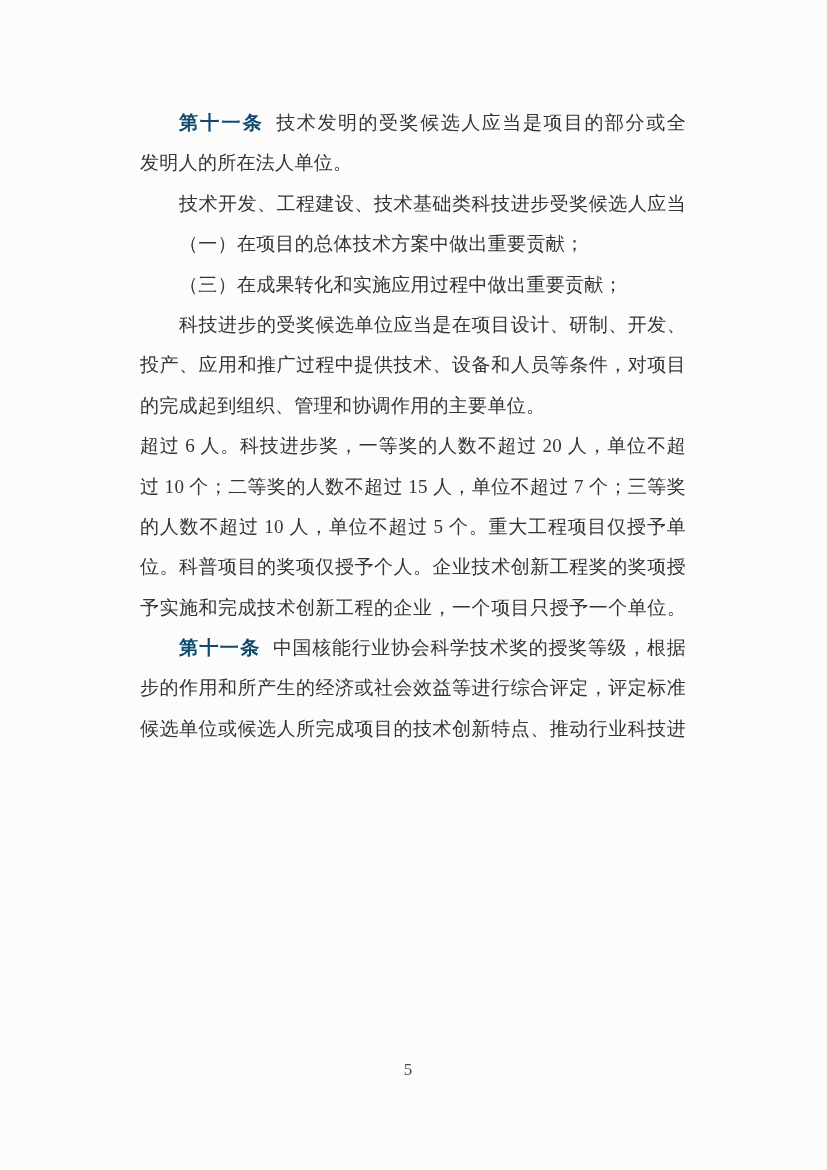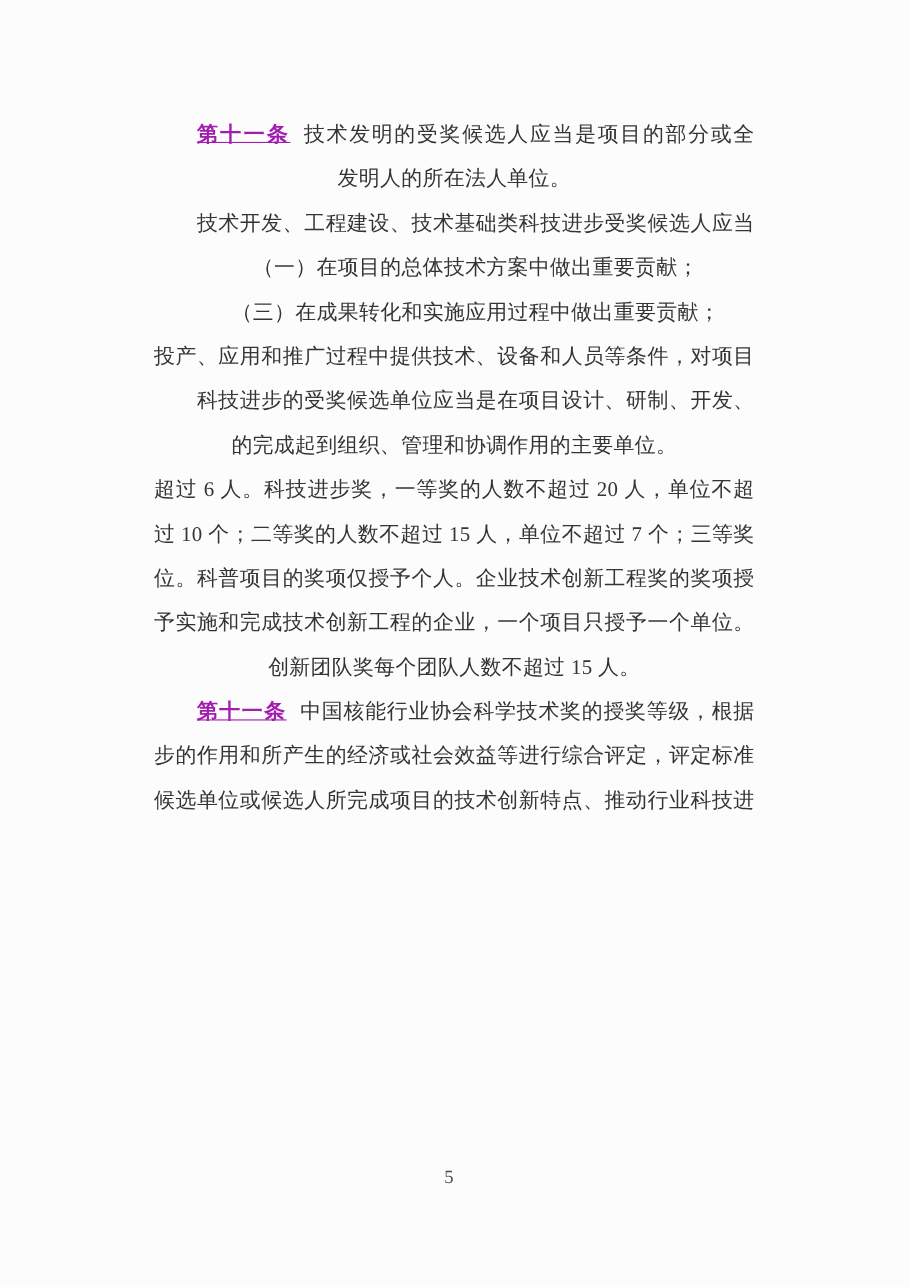--- a/index.html
+++ b/index.html
@@ -21,37 +21,36 @@
     left: 140px;
     top: 103px;
     width: 546px;
   }
   .line {
     font-size: 19px;
     line-height: 40.4px;
     height: 40.4px;
     overflow: hidden;
     letter-spacing: 0.3px;
-    text-align: center;
+    text-align: left;
   }
   .line.justify {
     text-align: justify;
     text-align-last: justify;
     text-justify: inter-character;
   }
   .line.indent {
     padding-left: 39px;
   }
   .bold-run {
     font-weight: 700;
-    color: #a21caf;
+    color: #0c4a6e;
     margin-right: 0.65em;
     font-family: "Liberation Sans", "DejaVu Sans", sans-serif;
     letter-spacing: 1px;
-    text-decoration: underline;
   }
   .page-number {
     position: absolute;
     left: 0;
     right: 11px;
     top: 1060px;
     text-align: center;
     font-size: 17px;
     color: #4a4a4a;
     font-family: "Liberation Serif", "DejaVu Serif", serif;
@@ -69,38 +68,38 @@
 
   <div class="line indent justify"><span class="text-run">技术开发、工程建设、技术基础类科技进步受奖候选人应当</span></div>
 
 
   <div class="line indent"><span class="text-run">（一）在项目的总体技术方案中做出重要贡献；</span></div>
 
 
   <div class="line indent"><span class="text-run">（三）在成果转化和实施应用过程中做出重要贡献；</span></div>
 
 
+  <div class="line indent justify"><span class="text-run">科技进步的受奖候选单位应当是在项目设计、研制、开发、</span></div>
+
   <div class="line justify"><span class="text-run">投产、应用和推广过程中提供技术、设备和人员等条件，对项目</span></div>
-
-  <div class="line indent justify"><span class="text-run">科技进步的受奖候选单位应当是在项目设计、研制、开发、</span></div>
 
   <div class="line"><span class="text-run">的完成起到组织、管理和协调作用的主要单位。</span></div>
 
 
 
   <div class="line justify"><span class="text-run">超过 6 人。科技进步奖，一等奖的人数不超过 20 人，单位不超</span></div>
 
   <div class="line justify"><span class="text-run">过 10 个；二等奖的人数不超过 15 人，单位不超过 7 个；三等奖</span></div>
 
+  <div class="line justify"><span class="text-run">的人数不超过 10 人，单位不超过 5 个。重大工程项目仅授予单</span></div>
 
   <div class="line justify"><span class="text-run">位。科普项目的奖项仅授予个人。企业技术创新工程奖的奖项授</span></div>
 
   <div class="line justify"><span class="text-run">予实施和完成技术创新工程的企业，一个项目只授予一个单位。</span></div>
 
-  <div class="line"><span class="text-run">创新团队奖每个团队人数不超过 15 人。</span></div>
 
   <div class="line indent justify"><span class="bold-run">第十一条</span><span class="text-run">中国核能行业协会科学技术奖的授奖等级，根据</span></div>
 
   <div class="line justify"><span class="text-run">步的作用和所产生的经济或社会效益等进行综合评定，评定标准</span></div>
 
   <div class="line justify"><span class="text-run">候选单位或候选人所完成项目的技术创新特点、推动行业科技进</span></div>
 </div>
   <div class="page-number">5</div>
 </div>
 

